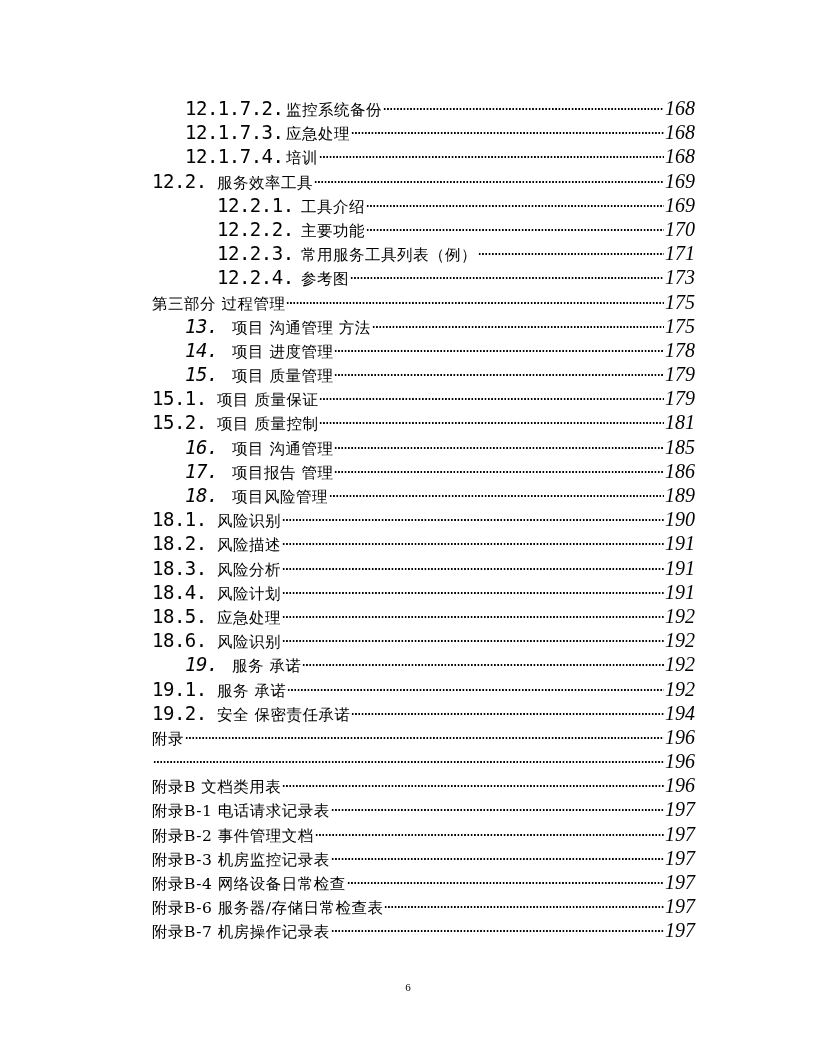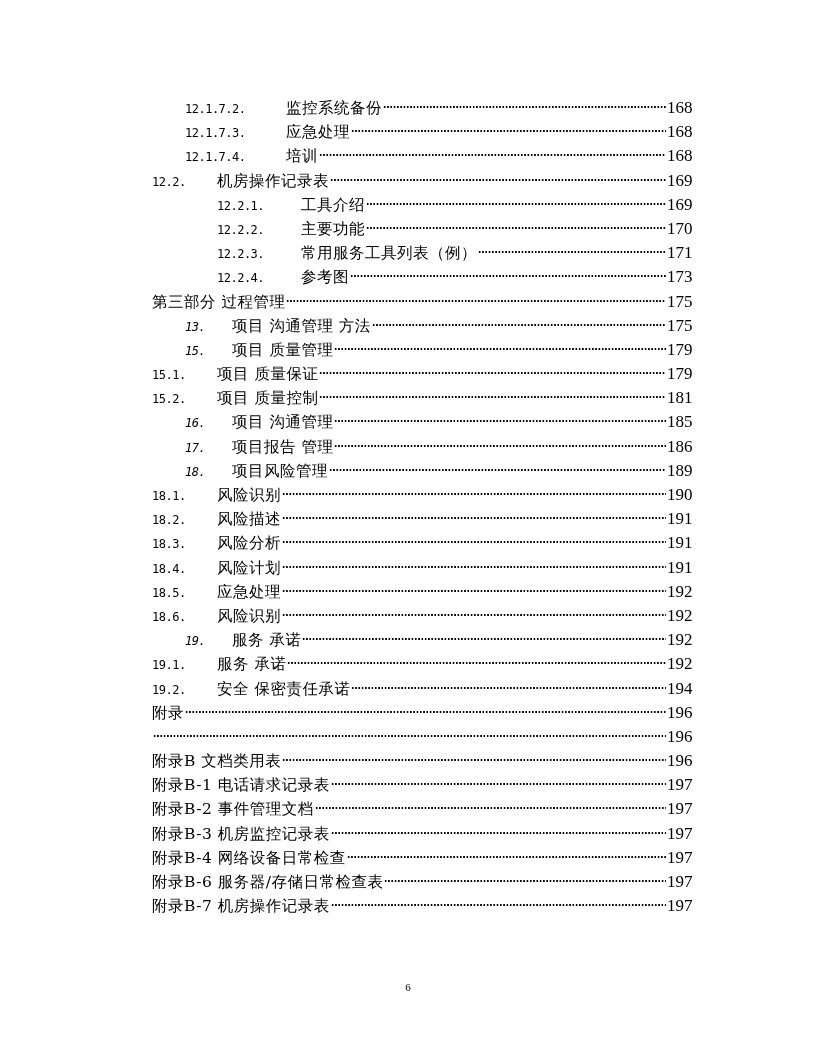--- a/index.html
+++ b/index.html
@@ -35,21 +35,21 @@
       height: 24.2px;
       line-height: 24.2px;
       font-size: 15.5px;
       white-space: nowrap;
       cursor: pointer;
     }
     .toc-row.indent-1 { padding-left: 33px; }
     .toc-row.indent-2 { padding-left: 33px; }
     .num {
       font-family: "DejaVu Sans Mono", "Liberation Mono", monospace;
-      font-size: 12px;
+      font-size: 19px;
       letter-spacing: -0.5px;
       display: inline-block;
     }
     .num.w-long { width: 101px; }
     .num.w-mid  { width: 84px; margin-left: 32px; }
     .num.w-short { width: 65px; }
     .num.w-chap { width: 47px; font-style: italic; }
     .title {
       flex: 0 0 auto;
       letter-spacing: 0.5px;
@@ -62,22 +62,23 @@
       top: -4px;
       height: 4px;
       background-image: radial-gradient(circle, #000 0.7px, transparent 0.9px);
       background-size: 3.3px 4px;
       background-repeat: repeat-x;
       background-position: left bottom;
     }
     .page-num {
       flex: 0 0 auto;
       font-family: "Liberation Serif", "DejaVu Serif", serif;
-      font-size: 17px;
+      font-size: 20px;
       min-width: 28px;
+      font-style: italic;
     }
     .footer-page {
       position: absolute;
       left: 0;
       width: 816px;
       top: 981px;
       text-align: center;
       font-family: "Liberation Serif", serif;
       font-size: 11px;
       color: #000;
@@ -101,21 +102,21 @@
         <span class="page-num">168</span>
       </div>
       <div class="toc-row indent-2">
         <span class="num w-long">12.1.7.4.</span>
         <span class="title">培训</span>
         <span class="leader"></span>
         <span class="page-num">168</span>
       </div>
       <div class="toc-row">
         <span class="num w-short">12.2.</span>
-        <span class="title">机房操作记录表</span>
+        <span class="title">服务效率工具</span>
         <span class="leader"></span>
         <span class="page-num">169</span>
       </div>
       <div class="toc-row indent-1">
         <span class="num w-mid">12.2.1.</span>
         <span class="title">工具介绍</span>
         <span class="leader"></span>
         <span class="page-num">169</span>
       </div>
       <div class="toc-row indent-1">
@@ -139,20 +140,26 @@
       <div class="toc-row">
         <span class="title">第三部分  过程管理</span>
         <span class="leader"></span>
         <span class="page-num">175</span>
       </div>
       <div class="toc-row indent-1">
         <span class="num w-chap">13.</span>
         <span class="title">项目 沟通管理 方法</span>
         <span class="leader"></span>
         <span class="page-num">175</span>
+      </div>
+      <div class="toc-row indent-1">
+        <span class="num w-chap">14.</span>
+        <span class="title">项目 进度管理</span>
+        <span class="leader"></span>
+        <span class="page-num">178</span>
       </div>
       <div class="toc-row indent-1">
         <span class="num w-chap">15.</span>
         <span class="title">项目 质量管理</span>
         <span class="leader"></span>
         <span class="page-num">179</span>
       </div>
       <div class="toc-row">
         <span class="num w-short">15.1.</span>
         <span class="title">项目 质量保证</span>

